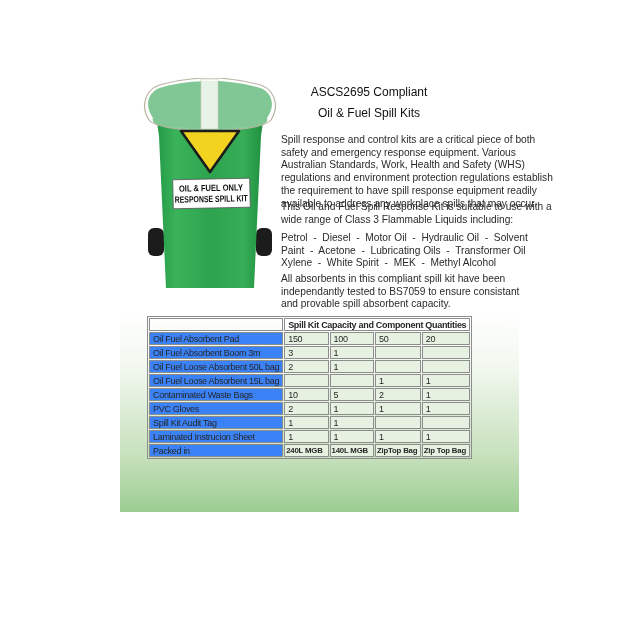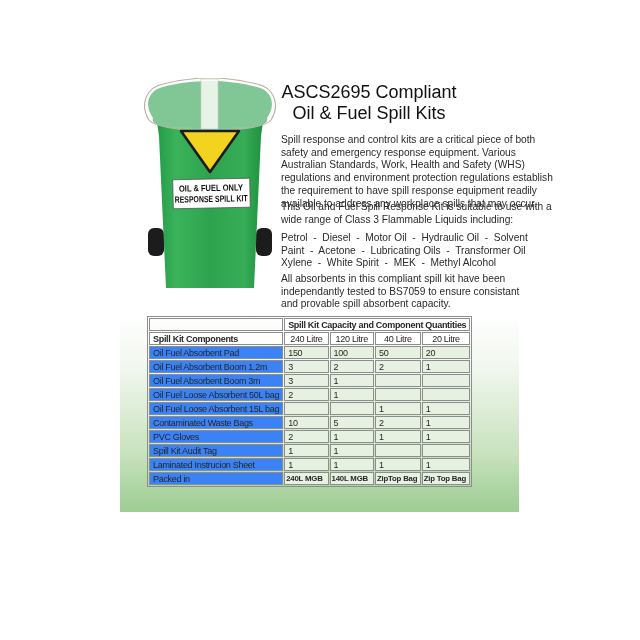--- a/index.html
+++ b/index.html
@@ -6,21 +6,21 @@
   .page{position:relative;width:640px;height:640px;background:#fff;overflow:hidden;
         font-family:"Liberation Sans",sans-serif;color:#222;}
 
   
   .figure-svg{position:absolute;left:135px;top:78px;width:150px;height:213px;}
   .figure-caption{position:absolute;left:140px;top:292px;width:150px;text-align:center;
                   font-size:9.5px;line-height:12.5px;color:#333;margin-top:28px;}
 
   
   .title{position:absolute;left:278px;top:82px;width:182px;text-align:center;
-         font-size:18px;line-height:21px;color:#111;white-space:pre;}
+         font-size:12px;line-height:21px;color:#111;white-space:pre;}
   .para{position:absolute;left:281px;font-size:10.2px;line-height:12.7px;color:#2a2a2a;white-space:pre;}
   .p1{top:134px;} .p2{top:201px;} .p3{top:232px;} .p4{top:273px;}
 
   
   .panel{position:absolute;left:120px;top:313px;width:399px;height:199px;
          background:linear-gradient(180deg,#ffffff 0%,#f1f7ee 28%,#c9e2bf 70%,var(--panel-green,#9ccd92) 100%);}
   .tablewrap{position:absolute;left:147px;top:316px;}
   table.kit{border-collapse:separate;border-spacing:1px;table-layout:fixed;background:transparent;
             border:1px solid var(--border-gray,#8d8d8d);}
   table.kit td{border:1px solid var(--border-gray,#8d8d8d);height:11px;padding:0 3px;
@@ -102,39 +102,25 @@
           <col style="width:43px">
         <col style="width:43px">
           <col style="width:47px">
       </colgroup>
       <tbody>
           <tr>
             <td class="blankcell"></td>
             <td class="caption-cell" colspan="4">Spill Kit Capacity and Component Quantities</td>
           </tr>
           <tr>
-            <td class="comp comp-hdr">Spill Kit Components</td>
-            <td class="sizehdr">240 Litre</td>
-            <td class="sizehdr">120 Litre</td>
-            <td class="sizehdr">40 Litre</td>
-            <td class="sizehdr">20 Litre</td>
-          </tr>
-          <tr>
             <td class="comp">Oil Fuel Absorbent Pad</td>
             <td class="val">150</td>
             <td class="val">100</td>
             <td class="val">50</td>
             <td class="val">20</td>
-          </tr>
-          <tr>
-            <td class="comp">Oil Fuel Absorbent Boom 1.2m</td>
-            <td class="val">3</td>
-            <td class="val">2</td>
-            <td class="val">2</td>
-            <td class="val">1</td>
           </tr>
           <tr>
             <td class="comp">Oil Fuel Absorbent Boom 3m</td>
             <td class="val">3</td>
             <td class="val">1</td>
             <td class="val"></td>
             <td class="val"></td>
           </tr>
           <tr>
             <td class="comp">Oil Fuel Loose Absorbent 50L bag</td>

